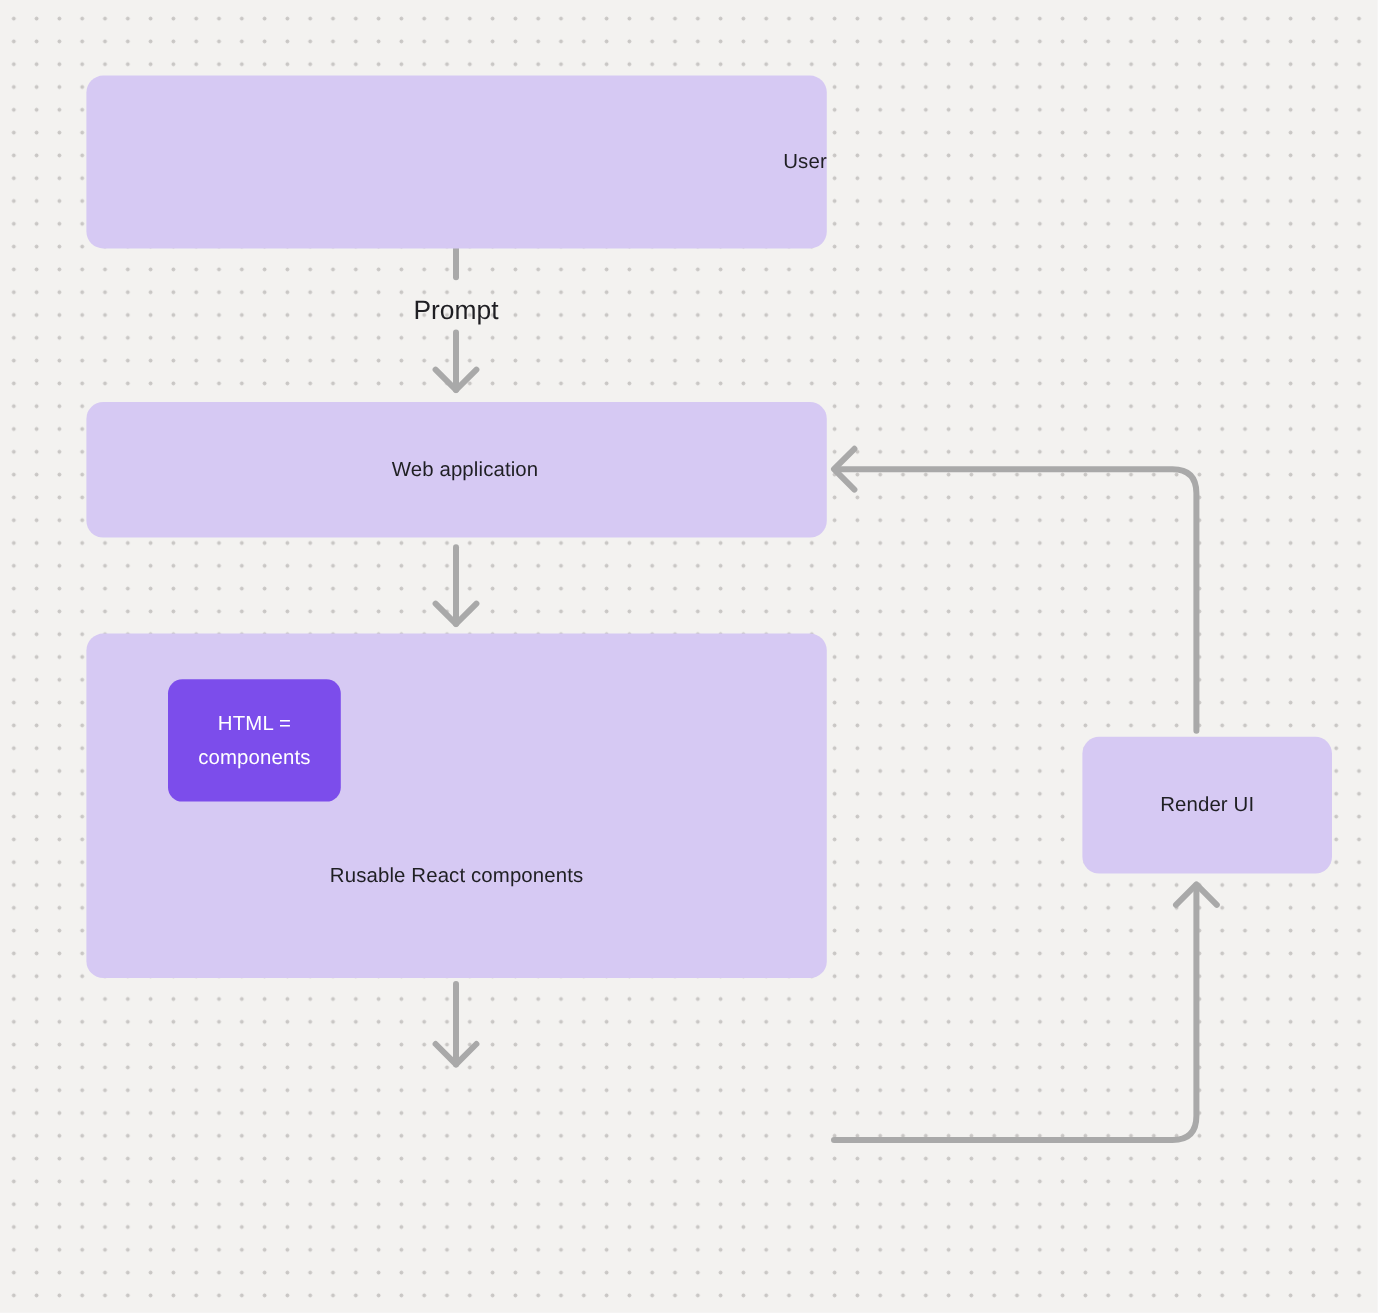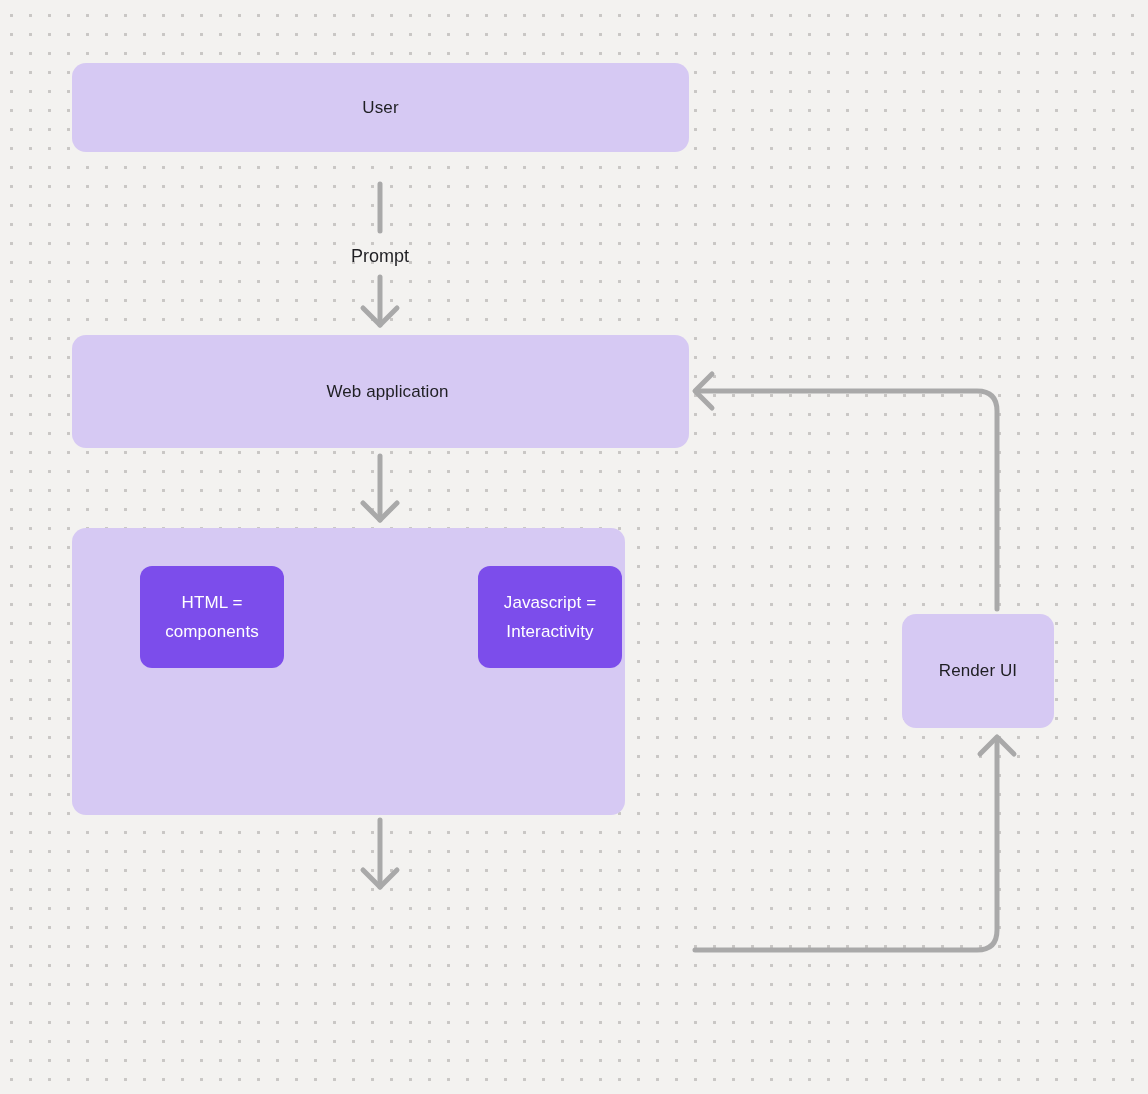--- a/index.html
+++ b/index.html
@@ -44,25 +44,25 @@
     background: var(--box_light);
     border-radius: 14px;
     display: flex;
     align-items: center;
     justify-content: center;
     color: var(--text_dark);
     font-size: 17px;
     font-weight: 500;
     letter-spacing: 0.1px;
   }
-  #node-user        { left: 72px;  top: 63px;  width: 617px; height: 89px; }
+  #node-user        { left: 72px;  top: 63px;  width: 617px; height: 144px; justify-content: flex-end; }
   #node-webapp      { left: 72px;  top: 335px; width: 617px; height: 113px; padding-left: 14px; }
-  #node-group       { left: 72px;  top: 528px; width: 553px; height: 287px; display: block; border-radius: 14px; }
+  #node-group       { left: 72px;  top: 528px; width: 617px; height: 287px; display: block; border-radius: 14px; }
   #node-vite        { left: 72px;  top: 893px; width: 617px; height: 115px; }
-  #node-renderui    { left: 902px; top: 614px; width: 152px; height: 114px; }
+  #node-renderui    { left: 902px; top: 614px; width: 208px; height: 114px; }
   .chip {
     position: absolute;
     top: 38px;
     width: 144px;
     height: 102px;
     background: var(--box_dark);
     border-radius: 12px;
     color: var(--text_light);
     display: flex;
     flex-direction: column;
@@ -85,21 +85,21 @@
     font-size: 17px;
     font-weight: 500;
     color: var(--text_dark);
   }
   .edge-label {
     position: absolute;
     left: 320px;
     top: 246px;
     width: 120px;
     text-align: center;
-    font-size: 18px;
+    font-size: 22px;
     font-weight: 500;
     color: var(--text_dark);
   }
 </style>
 </head>
 <body>
 
 <div class="canvas">
 
   <svg class="connectors" width="1148" height="1094" viewBox="0 0 1148 1094">
@@ -124,24 +124,21 @@
 
   <div class="node" id="node-webapp">
     <span>Web application</span>
   </div>
 
   <div class="node" id="node-group">
     <div class="chip" id="chip-html">
       <span>HTML =</span>
       <span>components</span>
     </div>
-    <div class="chip" id="chip-js">
-      <span>Javascript =</span>
-      <span>Interactivity</span>
-    </div>
+    <div class="group-caption">Rusable React components</div>
   </div>
 
 
   <div class="node" id="node-renderui">
     <span>Render UI</span>
   </div>
 
 </div>
 
 </body></html>

